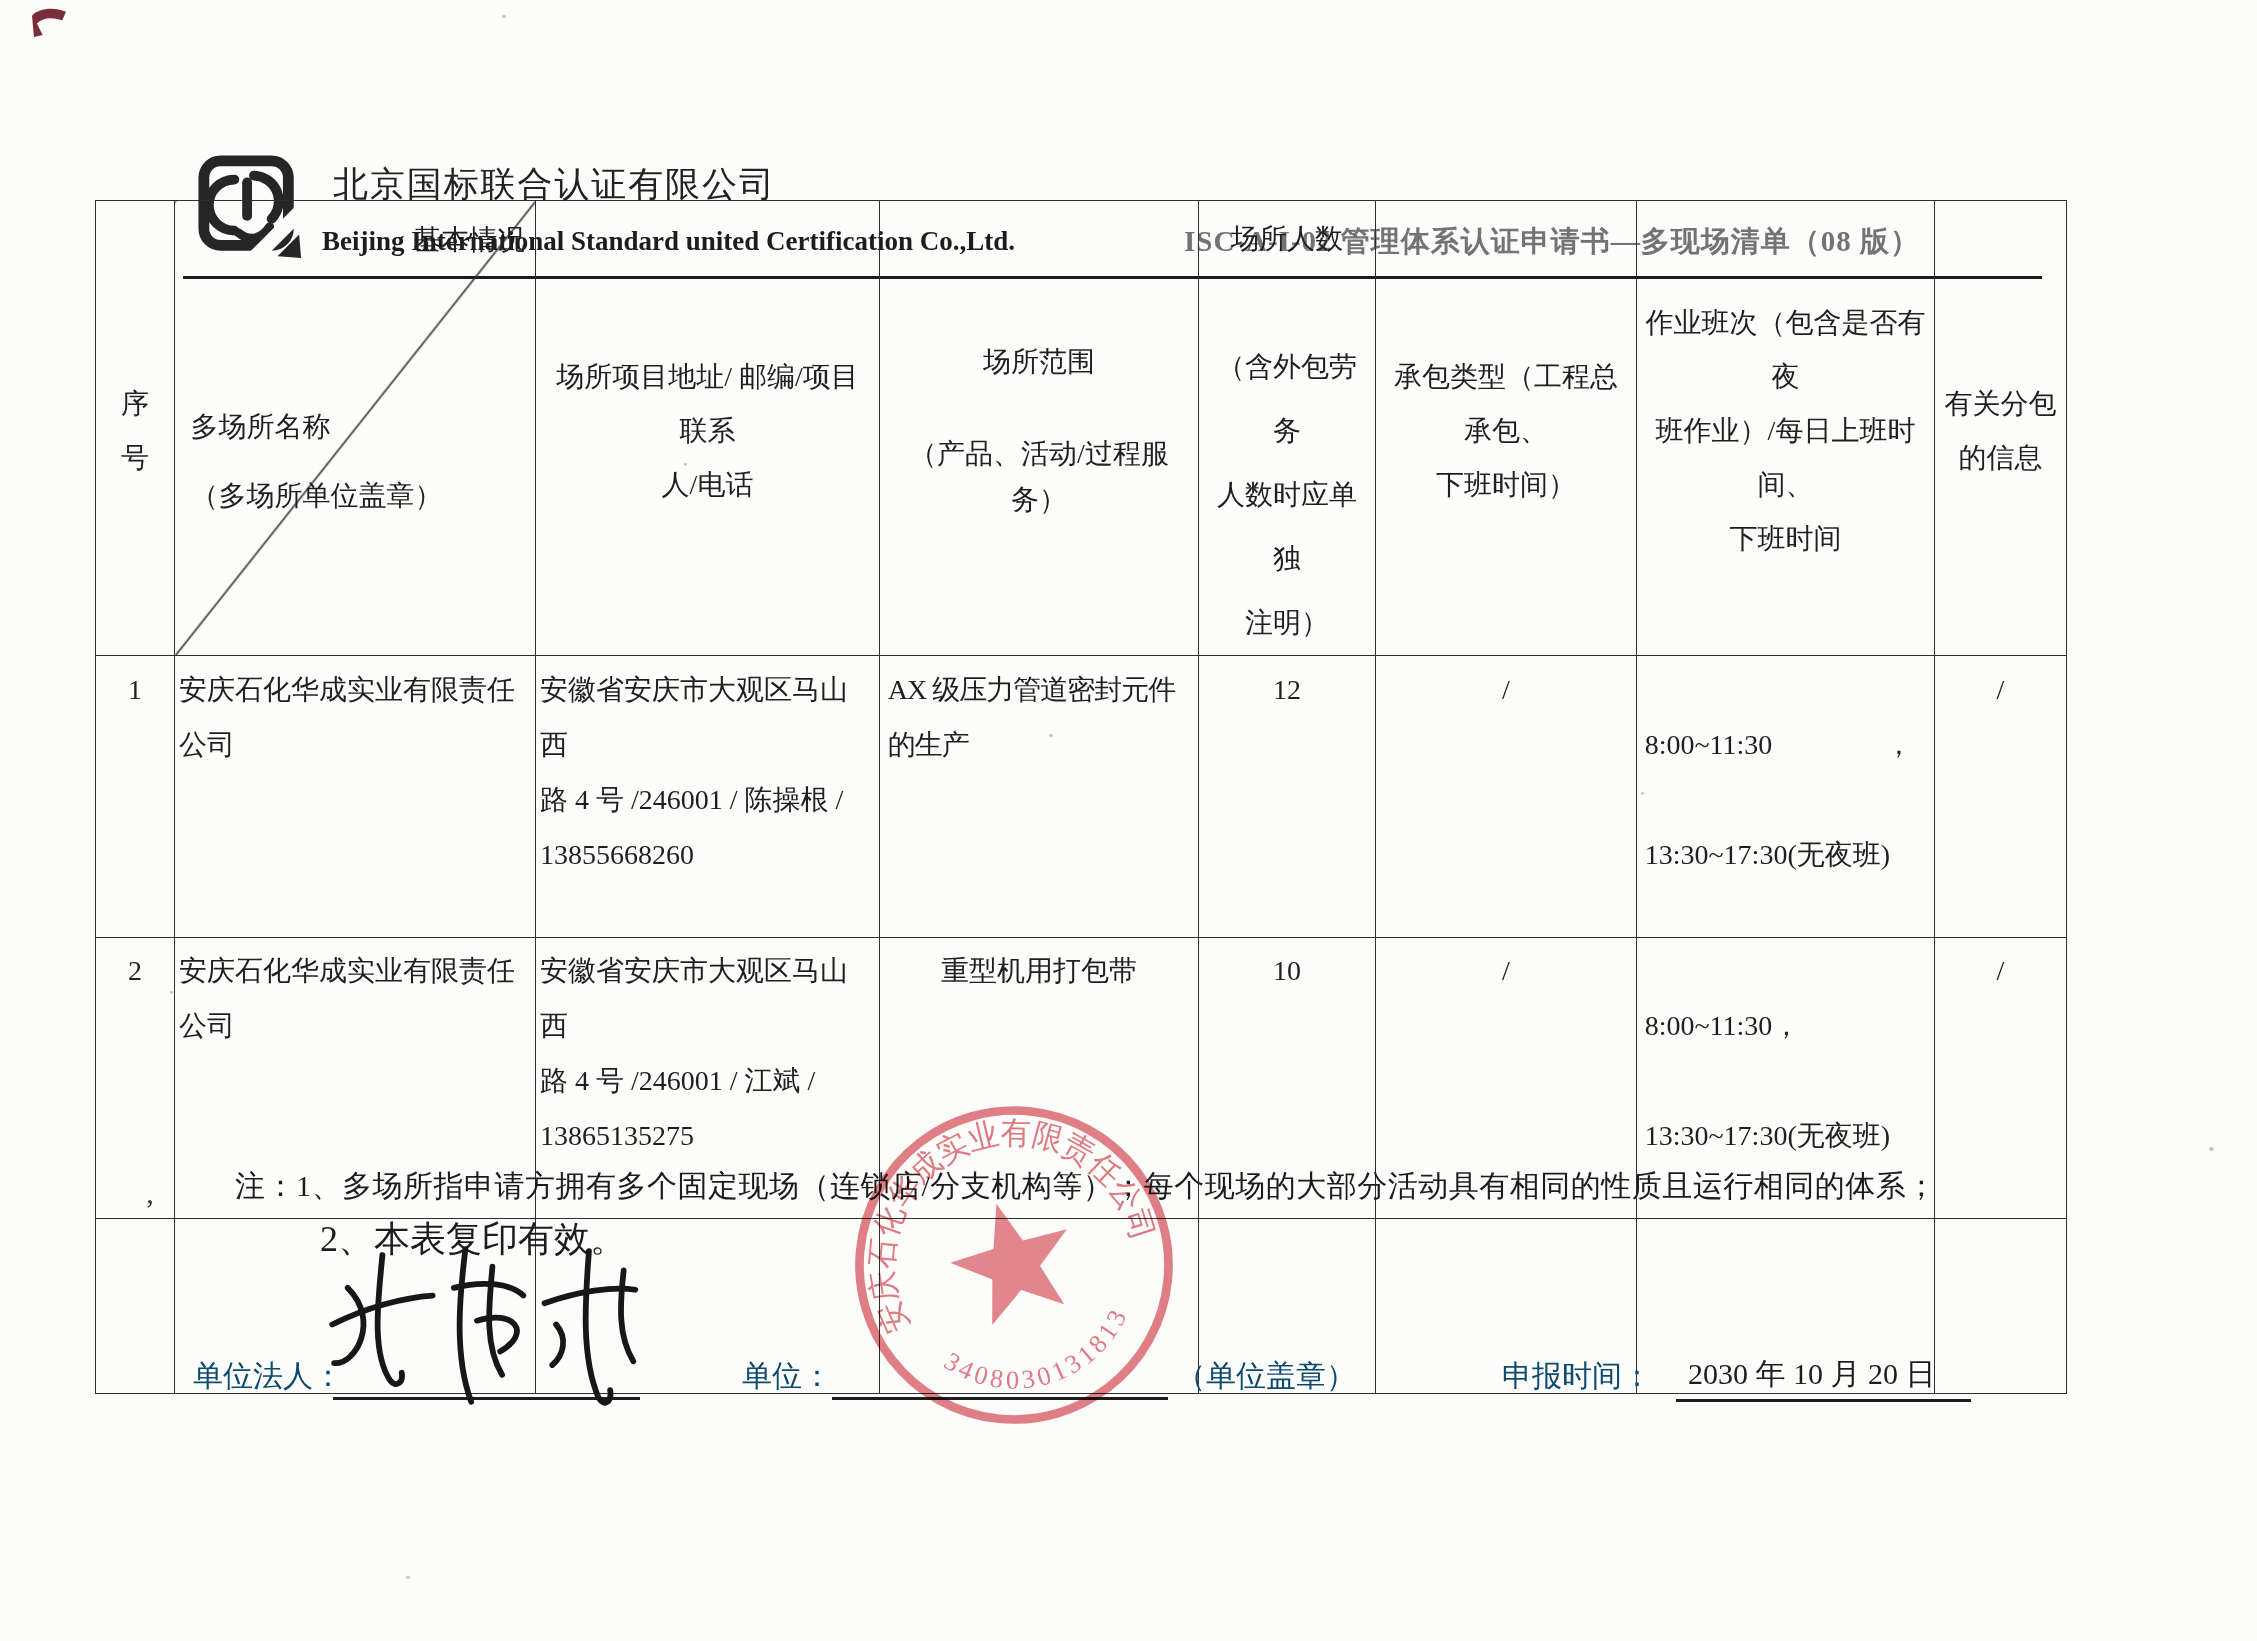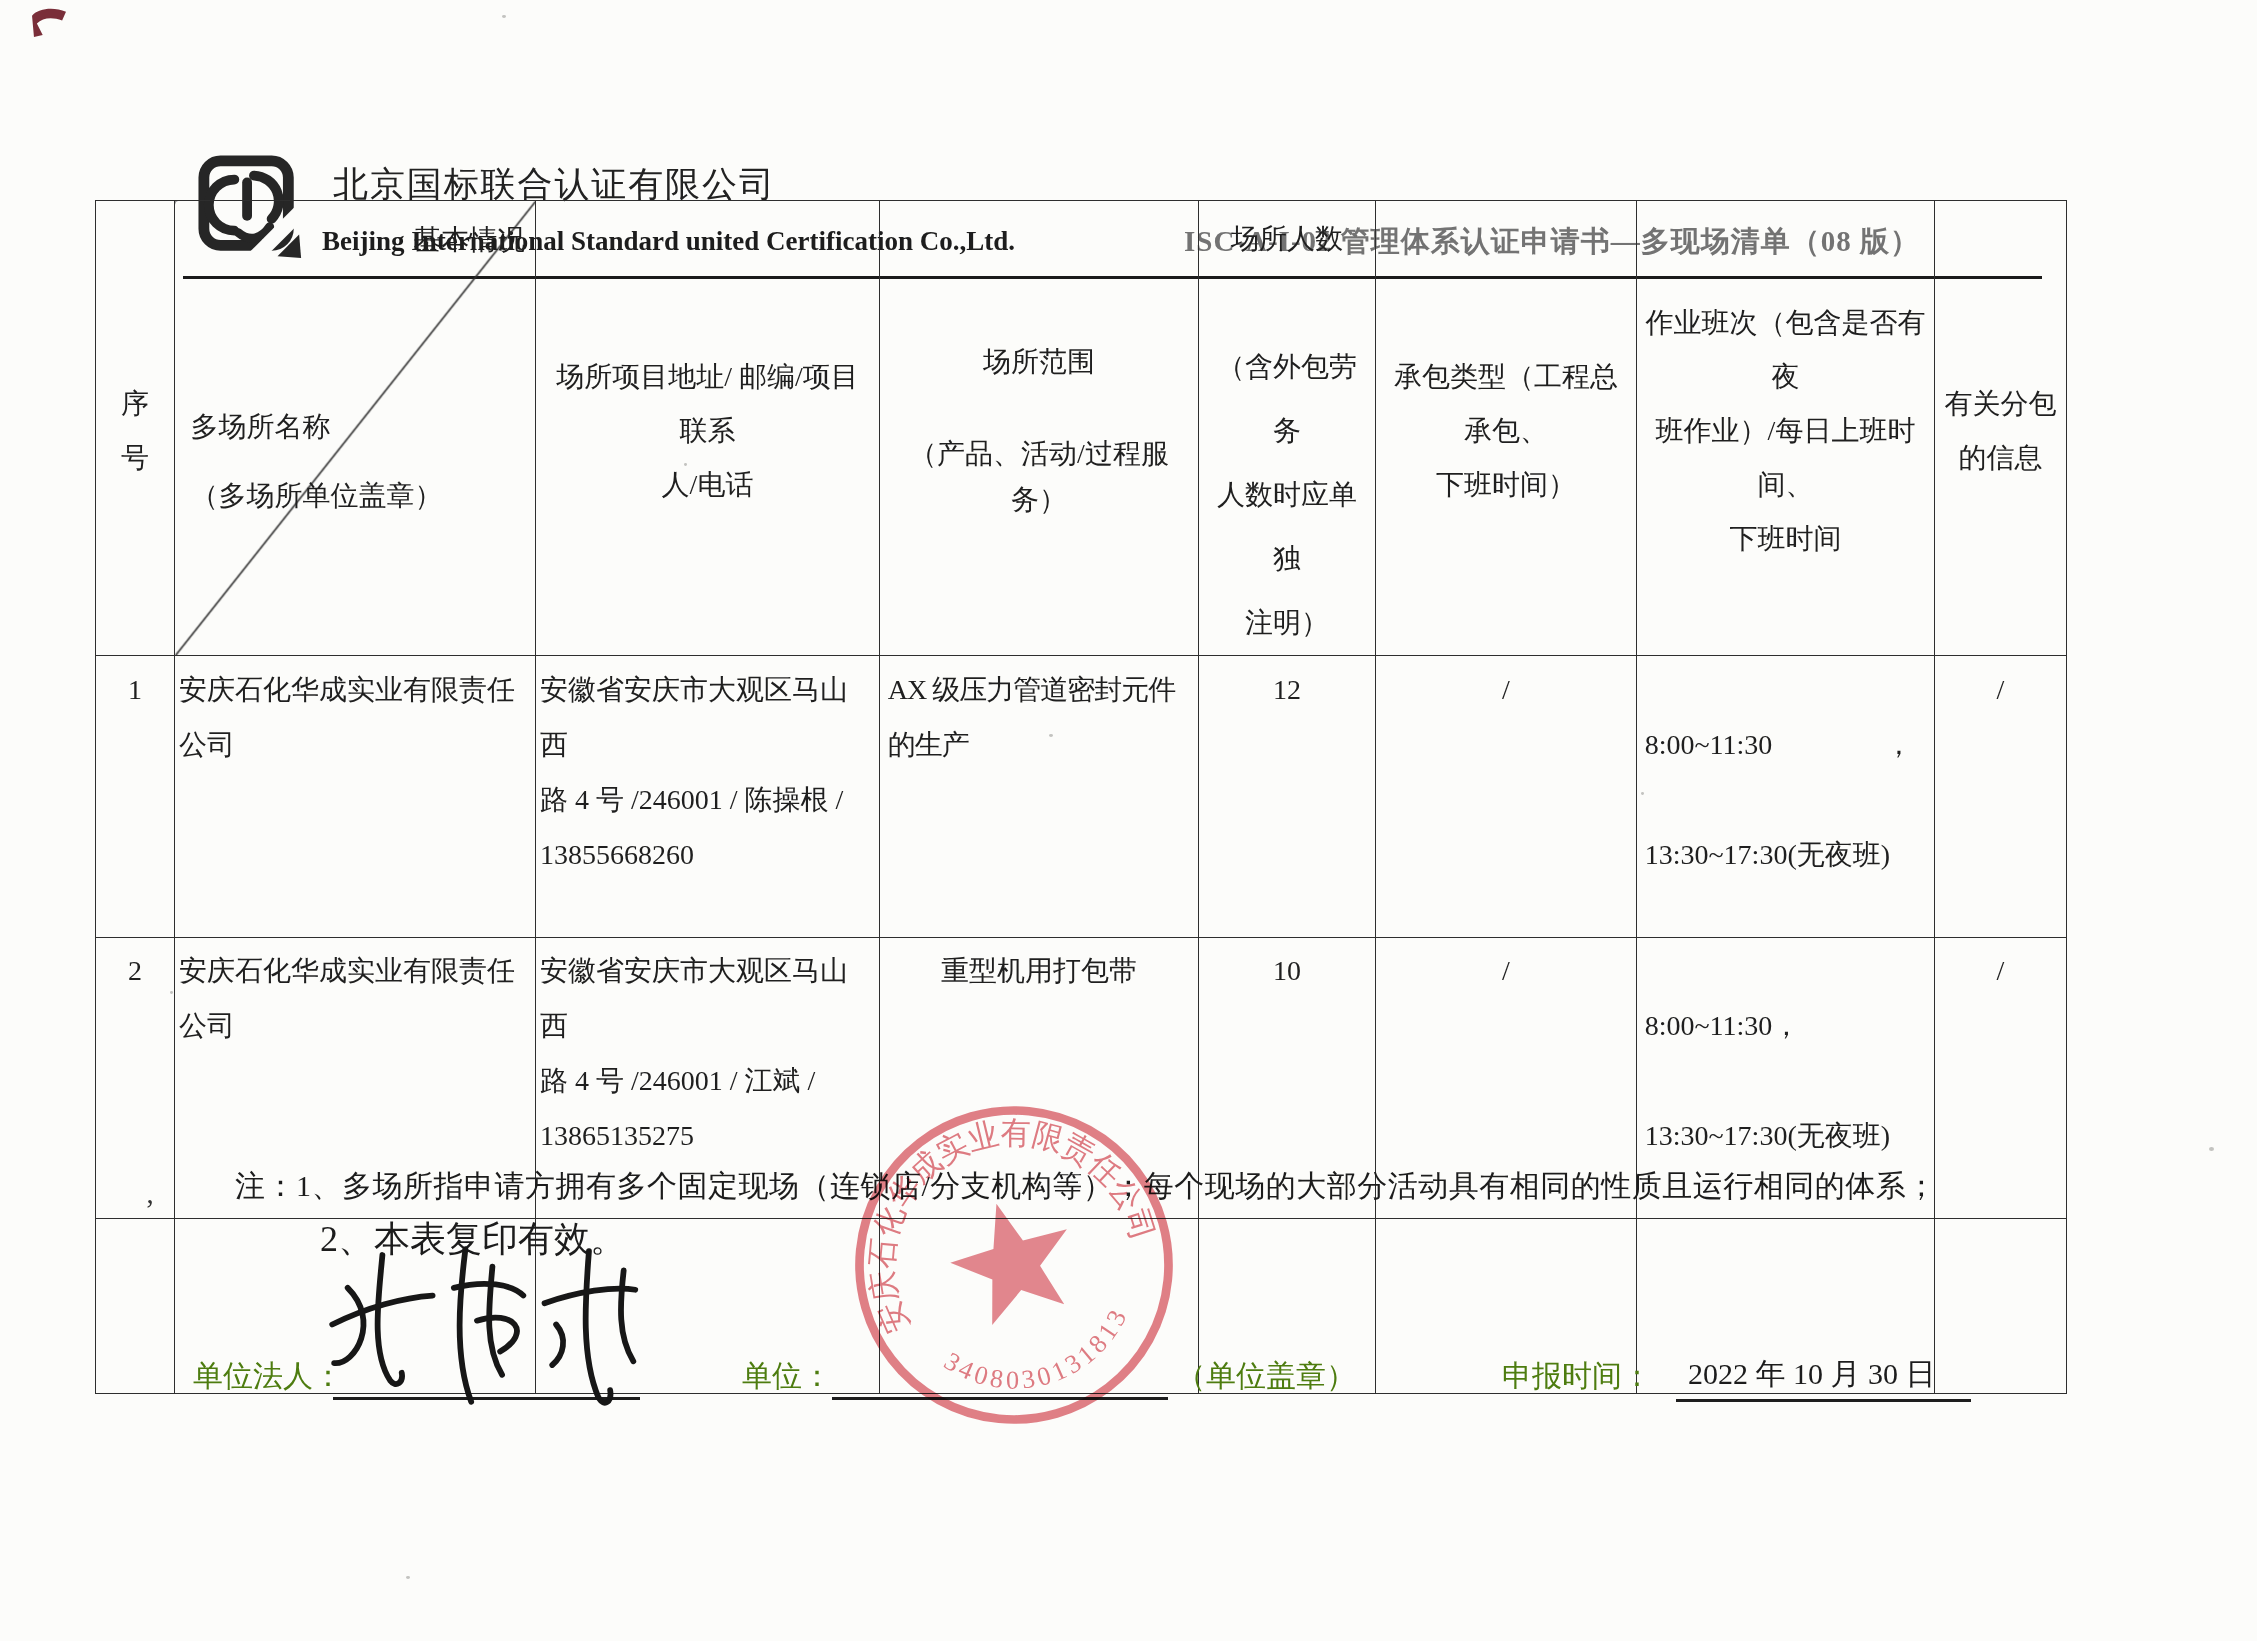--- a/index.html
+++ b/index.html
@@ -47,21 +47,21 @@
   td.c-contract-h{line-height:60px;}
   td.c-shift-h{line-height:60px;}
   td.c-sub-h{line-height:58px;}
   td.center{text-align:center;}
   td.scope1{font-size:24px;letter-spacing:-1px;padding-left:3.9px;padding-right:1.9px;}
   .shift-l1{display:flex;justify-content:space-between;padding-right:13.5px;}
   
   #note1{left:235px;top:1166px;font-size:30px;letter-spacing:0.5px;}
   #note2{left:320px;top:1215px;font-size:36px;}
   #stray-mark{left:145px;top:1193px;font-size:29px;color:#333;}
-  .f-label{font-size:30px;color:#4d7c0f;}
+  .f-label{font-size:30px;color:#0c4a6e;}
   #legal-label{left:193px;top:1356px;}
   #legal-line{left:333px;top:1397px;width:307px;height:2.9px;background:#1e1e1e;}
   #signature{left:311px;top:1228px;width:359px;height:193px;}
   #unit-label{left:742px;top:1356px;}
   #unit-line{left:832px;top:1397px;width:336px;height:2.9px;background:#1e1e1e;}
   #seal-note{left:1176px;top:1356px;text-align:right;}
   #date-label{left:1502px;top:1356px;}
   #date-value{left:1688px;top:1354px;font-size:30px;}
   #date-line{left:1676px;top:1399px;width:295px;height:2.9px;background:#1e1e1e;}
   
@@ -209,21 +209,21 @@
     <path d="M324,44 C320,80 318,112 334,138"></path>
     <path d="M254,100 C266,114 262,132 250,142"></path>
   </svg>
 </div>
 
 <div id="unit-label" class="abs f-label">单位：</div>
 <div id="unit-line" class="abs"></div>
 <div id="seal-note" class="abs f-label">（单位盖章）</div>
 
 <div id="date-label" class="abs f-label">申报时间：</div>
-<div id="date-value" class="abs">2022 年  10 月 30 日</div>
+<div id="date-value" class="abs">2030 年  10 月 20 日</div>
 <div id="date-line" class="abs"></div>
 
 <div id="stamp" class="abs">
   <svg width="336" height="336" viewBox="-174 -174 348 348">
     <g transform="rotate(-16)" stroke="none" fill="#d7515c">
       <circle cx="0" cy="0" r="160" fill="none" stroke="#d7515c" stroke-width="9" opacity="0.85"></circle>
       <polygon points="0,-66 -15.9,-21.8 -62.8,-20.4 -25.7,8.3 -38.8,53.4 0,27 38.8,53.4 25.7,8.3 62.8,-20.4 15.9,-21.8" opacity="0.8"></polygon>
       <defs>
         <path id="arcTop" d="M -121.4,31.6 A 125.5,125.5 0 1 1 121.4,31.6" fill="none"></path>
         <path id="arcBottom" d="M -104.9,73.4 A 128,128 0 0 0 104.9,73.4" fill="none"></path>

